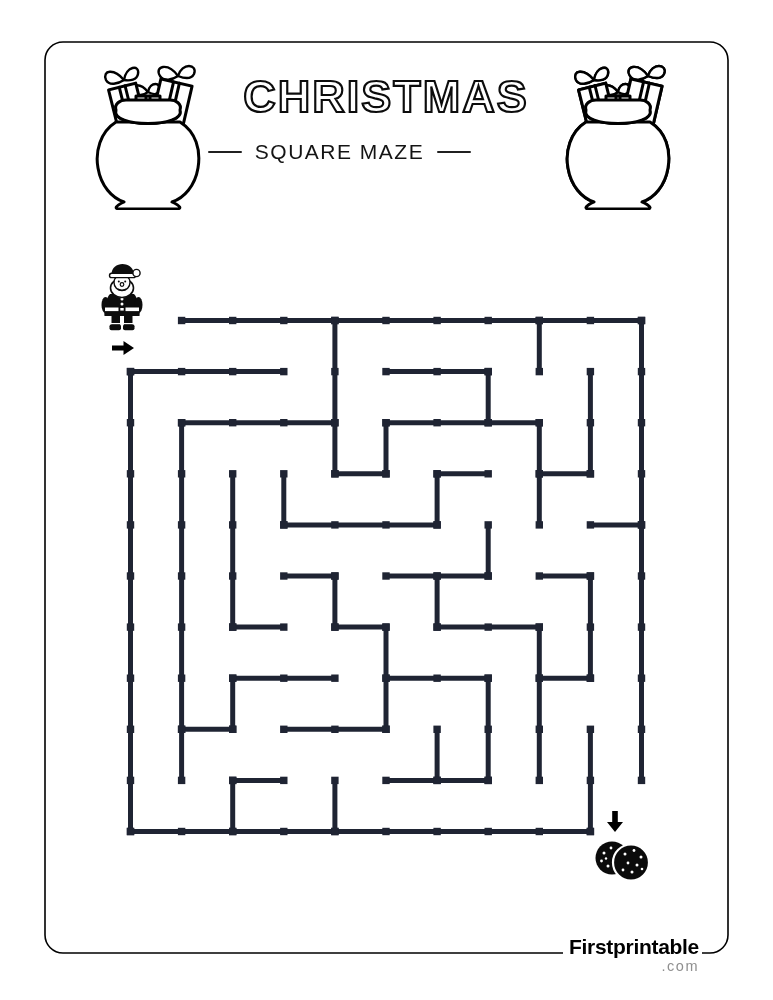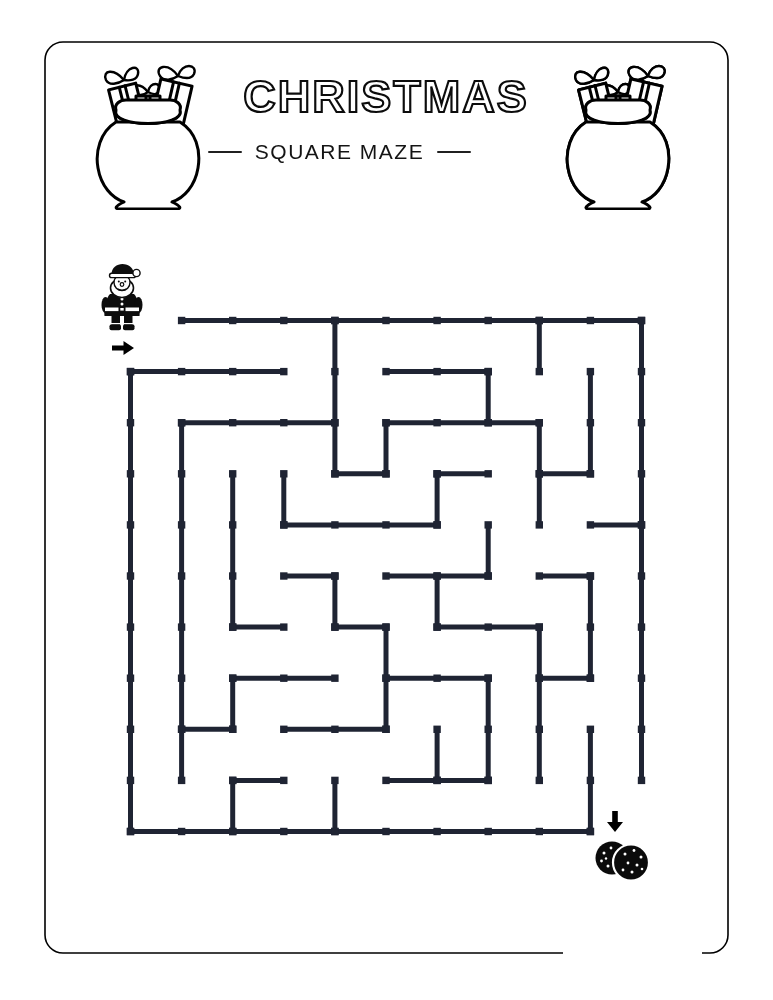--- a/index.html
+++ b/index.html
@@ -373,14 +373,18 @@
         <circle cx="42" cy="11.5" r="1.4"></circle>
       <circle cx="49" cy="18" r="1.5"></circle>
         <circle cx="36" cy="24" r="1.4"></circle>
       <circle cx="45" cy="26" r="1.5"></circle>
         <circle cx="31" cy="31" r="1.4"></circle>
       <circle cx="40" cy="33" r="1.5"></circle>
         <circle cx="50" cy="30" r="1.3"></circle>
     </g>
   </svg>
 
+  <div class="abs logo">
+    <div class="brand">Firstprintable</div>
+    <div class="tld">.com</div>
+  </div>
 
 </div>
 
 </body></html>

